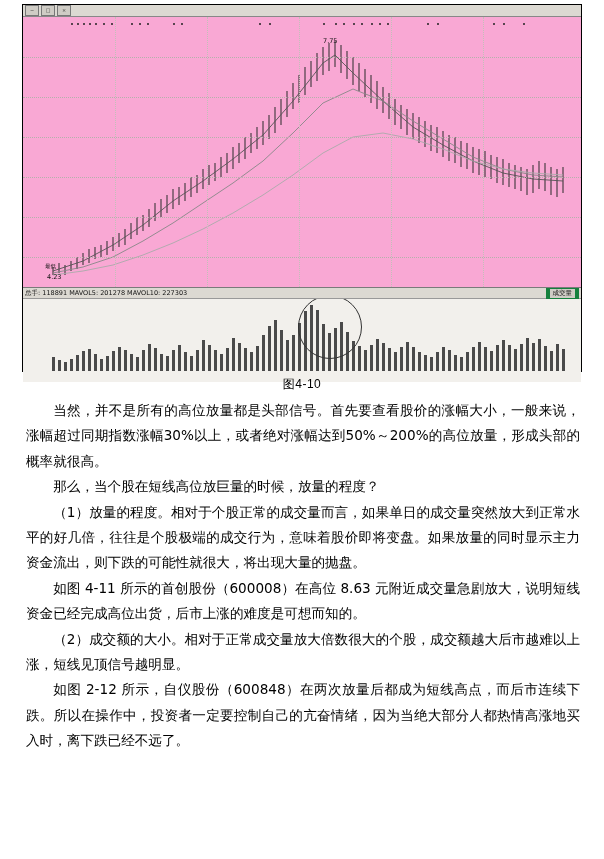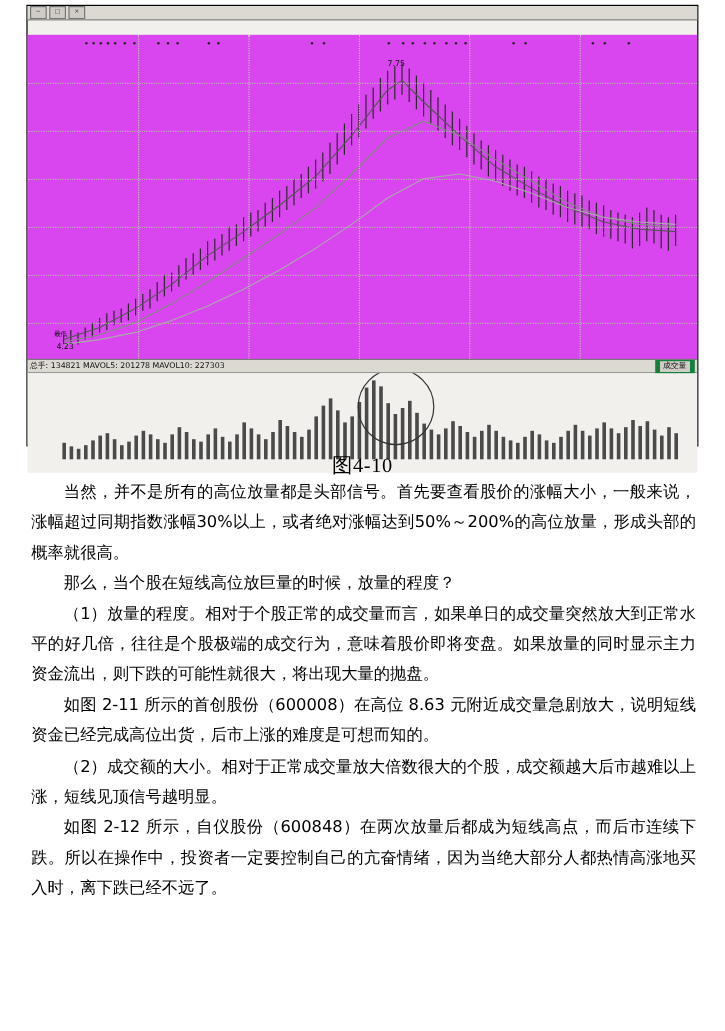--- a/index.html
+++ b/index.html
@@ -29,21 +29,21 @@
     font-size:6.5px;line-height:10px;color:#111;white-space:nowrap;
     font-family:"DejaVu Sans","Liberation Sans",sans-serif;
   }
   .chart-header .hdr-btns{display:flex;gap:2px;align-items:center;}
   .chart-header .hdr-btn{
     width:12px;height:9px;border:1px solid #777;background:#cfccc5;
     font-size:5px;line-height:8px;text-align:center;color:#333;
   }
   .price-pane{
     position:relative;height:270px;border-bottom:1px solid #7a7a7a;
-    background:#d946ef;overflow:hidden;margin-top:12px;
+    background:#f9a8d4;overflow:hidden;
   }
   .vol-pane{
     position:relative;height:83px;background:#f2f0ec;overflow:hidden;
   }
   .vol-bar-header{
     height:11px;background:#dcd9d2;border-bottom:1px solid #999;
     display:flex;align-items:center;justify-content:space-between;
     padding:0 2px;box-sizing:border-box;
   }
   .vol-bar-header .v-text{font-size:6.5px;color:#111;white-space:nowrap;}
@@ -54,21 +54,21 @@
   .grid-line{position:absolute;left:0;right:0;height:0;border-top:1px dotted #b5b2ab;}
   .vgrid-line{position:absolute;top:0;bottom:0;width:0;border-left:1px dotted #c3c0b9;}
   .dot-row{position:absolute;left:0;right:0;height:4px;}
   .dot{position:absolute;width:2px;height:2px;background:#222;border-radius:50%;}
   .price-annot{position:absolute;font-size:6.5px;color:#111;}
   .annot-circle{
     position:absolute;border:1px solid #333;border-radius:50%;
   }
   .fig-caption{
     position:absolute;left:0;right:0;top:376px;text-align:center;
-    font-size:17px;font-family:Liberation Serif, serif;
+    font-size:12px;font-family:Liberation Sans, sans-serif;
     letter-spacing:0.5px;
   }
 
   
   .body-text{
     position:absolute;left:26px;top:398px;width:554px;
     font-size:13.6px;line-height:25.4px;
     font-family:"DejaVu Sans","Liberation Sans",sans-serif;
     text-align:justify;
     color:#000;
@@ -165,21 +165,21 @@
         <polyline fill="none" stroke="#888" stroke-width="0.9" points="30,256 60,250 90,240 120,224 150,206 180,186 210,166 240,144 270,116 300,86 330,72 360,84 390,104 420,122 450,140 480,152 510,158 540,160"></polyline>
         <polyline fill="none" stroke="#aaa" stroke-width="0.9" points="30,258 60,254 90,248 120,238 150,226 180,212 210,196 240,178 270,158 300,136 330,120 360,116 390,122 420,132 450,144 480,152 510,156 540,158"></polyline>
       </svg>
 
       <div class="price-annot" style="left:300px;top:20px;">7.75</div>
       <div class="price-annot" style="left:24px;top:256px;">4.23</div>
       <div class="price-annot" style="left:22px;top:246px;font-size:5.5px;">最低</div>
     </div>
 
     <div class="vol-bar-header">
-      <span class="v-text">总手: 134821  MAVOL5: 201278  MAVOL10: 227303</span>
+      <span class="v-text">总手: 118891  MAVOL5: 201278  MAVOL10: 227303</span>
       <span class="v-tag">成交量</span>
     </div>
 
     <div class="vol-pane">
       <svg width="558" height="72" viewBox="0 0 558 72">
         <g fill="#4a4a4a">
           <rect x="29" y="58" width="3" height="14"></rect>
             <rect x="35" y="61" width="3" height="11"></rect>
           <rect x="41" y="63" width="3" height="9"></rect>
             <rect x="47" y="60" width="3" height="12"></rect>
@@ -270,18 +270,18 @@
       <div class="annot-circle" style="left:275px;top:-4px;width:62px;height:62px;"></div>
     </div>
   </div>
 
   <div class="fig-caption">图4-10</div>
 
   <div class="body-text">
     <p>当然，并不是所有的高位放量都是头部信号。首先要查看股价的涨幅大小，一般来说，涨幅超过同期指数涨幅30%以上，或者绝对涨幅达到50%～200%的高位放量，形成头部的概率就很高。</p>
     <p>那么，当个股在短线高位放巨量的时候，放量的程度？</p>
     <p>（1）放量的程度。相对于个股正常的成交量而言，如果单日的成交量突然放大到正常水平的好几倍，往往是个股极端的成交行为，意味着股价即将变盘。如果放量的同时显示主力资金流出，则下跌的可能性就很大，将出现大量的抛盘。</p>
-    <p>如图 2-11 所示的首创股份（600008）在高位 8.63 元附近成交量急剧放大，说明短线资金已经完成高位出货，后市上涨的难度是可想而知的。</p>
+    <p>如图 4-11 所示的首创股份（600008）在高位 8.63 元附近成交量急剧放大，说明短线资金已经完成高位出货，后市上涨的难度是可想而知的。</p>
     <p>（2）成交额的大小。相对于正常成交量放大倍数很大的个股，成交额越大后市越难以上涨，短线见顶信号越明显。</p>
     <p>如图 2-12 所示，自仪股份（600848）在两次放量后都成为短线高点，而后市连续下跌。所以在操作中，投资者一定要控制自己的亢奋情绪，因为当绝大部分人都热情高涨地买入时，离下跌已经不远了。</p>
   </div>
 
 </div>
 
 </body></html>

